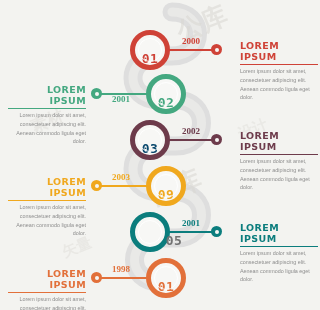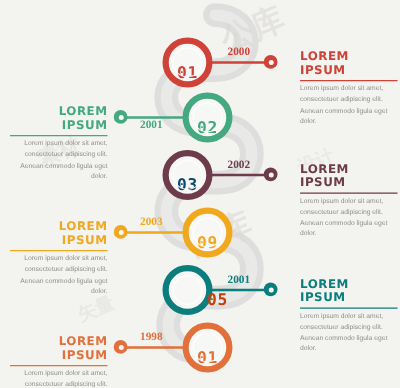--- a/index.html
+++ b/index.html
@@ -179,21 +179,21 @@
     </div>
   </div>
 
   <div class="row" style="top:210px">
     <div class="conn" style="left: 158px; top: 21px; width: 58px; background: rgb(11, 125, 125);"></div>
     <div class="endcap" style="left: 211px; top: 16px; background: rgb(11, 125, 125);">
         <i></i>
       </div>
     <div class="node" style="left: 130px; top: 2px; border: 5px solid rgb(11, 125, 125);">
       <span class="halo"></span>
-      <span class="num" style="color: #c2410c; margin-left: 48px;">05</span>
+      <span class="num" style="color: #737373; margin-left: 48px;">05</span>
     </div>
     <div class="year" style="left: 182px; top: 8px; color: rgb(11, 125, 125);">2001</div>
     <div class="tb right" style="left:240px;top:12px;">
       <h4 style="color: rgb(11, 125, 125);">LOREM IPSUM</h4>
       <p>Lorem ipsum dolor sit amet, consectetuer adipiscing elit. Aenean commodo ligula eget dolor.</p>
     </div>
   </div>
 
   <div class="row" style="top:256px">
     <div class="conn" style="left: 96px; top: 21px; width: 62px; background: rgb(226, 112, 58);"></div>

